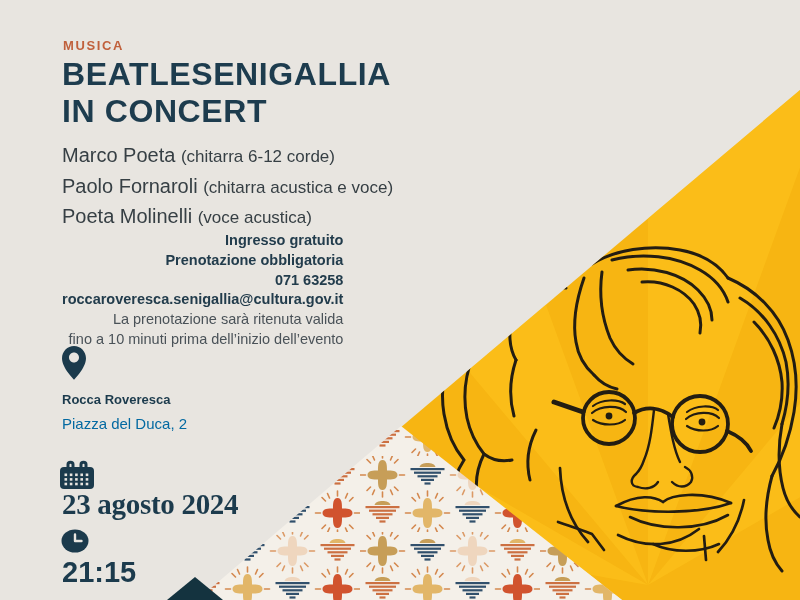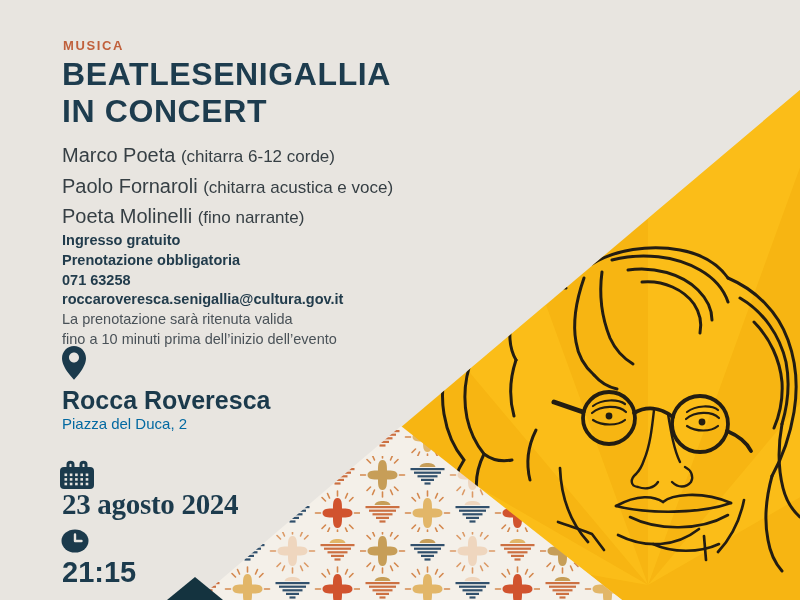--- a/index.html
+++ b/index.html
@@ -17,26 +17,26 @@
   }
   .title{
     position:absolute;left:42px;top:56px;
     font-size:32px;line-height:37px;font-weight:700;letter-spacing:0.6px;
     color:#1D3C4E;
   }
   .performers{position:absolute;left:42px;top:141px;color:#363F44;}
   .performer{font-size:20px;line-height:28.5px;white-space:nowrap;}
   .performer .role{font-size:17px;}
 
-  .info{position:absolute;left:42px;top:231px;color:#223C4C;font-size:14.5px;line-height:19.8px;white-space:nowrap;}
+  .info{position:absolute;left:42px;top:231px;color:#223C4C;font-size:14.5px;line-height:19.8px;white-space:nowrap;text-align:right;}
   .info .b{font-weight:700;}
   .info .light{color:#4A5258;}
 
   .venue{position:absolute;left:42px;top:388px;}
-  .venue-name{font-size:25px;font-weight:700;color:#1B3A4C;line-height:24px;}
+  .venue-name{font-size:13px;font-weight:700;color:#1B3A4C;line-height:24px;}
   .venue-line{font-size:15px;color:#0369a1;line-height:24px;}
 
   .icon{position:absolute;}
   .pin-icon{left:42px;top:346px;}
   .cal-icon{left:39px;top:460px;}
   .clk-icon{left:41px;top:529px;}
 
   .date-text{position:absolute;left:42px;top:488px;font-size:29px;font-weight:700;letter-spacing:-0.3px;color:#1C3B4D;font-family:Liberation Serif, serif;}
   .time-text{position:absolute;left:42px;top:556px;font-size:29px;font-weight:700;color:#1C3B4D;}
 </style>
@@ -212,21 +212,21 @@
       <div class="performer">
         <span>Marco Poeta</span>
         <span class="role">(chitarra 6-12 corde)</span>
       </div>
       <div class="performer">
         <span>Paolo Fornaroli</span>
         <span class="role">(chitarra acustica e voce)</span>
       </div>
       <div class="performer">
         <span>Poeta Molinelli</span>
-        <span class="role">(fino narrante)</span>
+        <span class="role">(voce acustica)</span>
       </div>
     </div>
 
     <div class="info">
       <div class="b">Ingresso gratuito</div>
       <div class="b">Prenotazione obbligatoria</div>
       <div class="b">071 63258</div>
       <div class="b">roccaroveresca.senigallia@cultura.gov.it</div>
       <div class="light">La prenotazione sarà ritenuta valida</div>
       <div class="light">fino a 10 minuti prima dell’inizio dell’evento</div>

